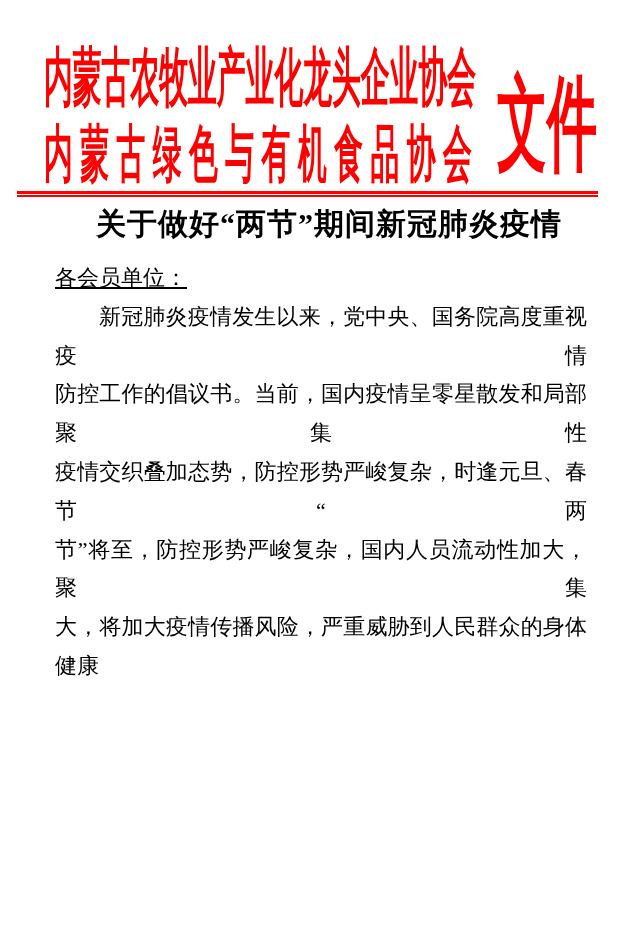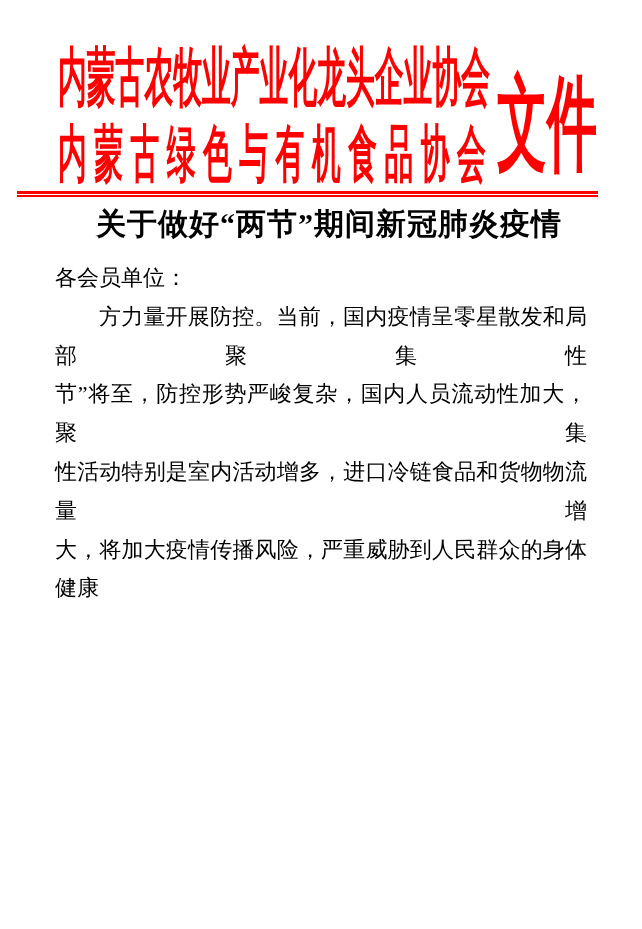--- a/index.html
+++ b/index.html
@@ -10,21 +10,21 @@
     background: #ffffff;
     overflow: hidden;
     color: #000;
     font-family: "Liberation Serif", "DejaVu Serif", serif;
   }
 
   
   .letterhead {
     position: relative;
     padding-top: 45px;
-    padding-left: 58px;
+    padding-left: 44px;
   }
   .org-line {
     color: var(--accent-red, #fe0000);
     font-weight: 700;
     font-size: 64px;
     line-height: 66px;
     white-space: nowrap;
     transform: scaleX(0.45);
     transform-origin: 0 0;
   }
@@ -68,20 +68,21 @@
   
   .body-text {
     margin: 8px 55px 0 55px;
     width: 532px;
     font-size: 22px;
     line-height: 38.8px;
   }
   .line {
     text-align: justify;
     text-align-last: justify;
+    text-decoration: underline;
   }
   .line.plain { text-align: left; text-align-last: left; }
   .para-lines > div { text-align: justify; text-align-last: justify; }
   .para-lines > div:first-child { text-indent: 2em; }
   .para-lines > div:last-child  { text-align-last: left; }
 </style>
 </head>
 <body>
 
 <div class="page">
@@ -99,21 +100,22 @@
   </div>
 
   <div class="doc-title">
     <div class="t-line">关于做好“两节”期间新冠肺炎疫情</div>
   </div>
 
   <div class="body-text">
     <div class="line plain">各会员单位：</div>
 
     <div class="para-lines">
-        <div>方力量开展防控。当前，国内疫情呈零星散发和局部聚集性</div>
+        <div>新冠肺炎疫情发生以来，党中央、国务院高度重视疫情</div>
+        <div>防控工作的倡议书。当前，国内疫情呈零星散发和局部聚集性</div>
+        <div>疫情交织叠加态势，防控形势严峻复杂，时逢元旦、春节“两</div>
         <div>节”将至，防控形势严峻复杂，国内人员流动性加大，聚集</div>
-        <div>性活动特别是室内活动增多，进口冷链食品和货物物流量增</div>
         <div>大，将加大疫情传播风险，严重威胁到人民群众的身体健康</div>
       </div>
 
   </div>
 
 </div>
 
 </body></html>

